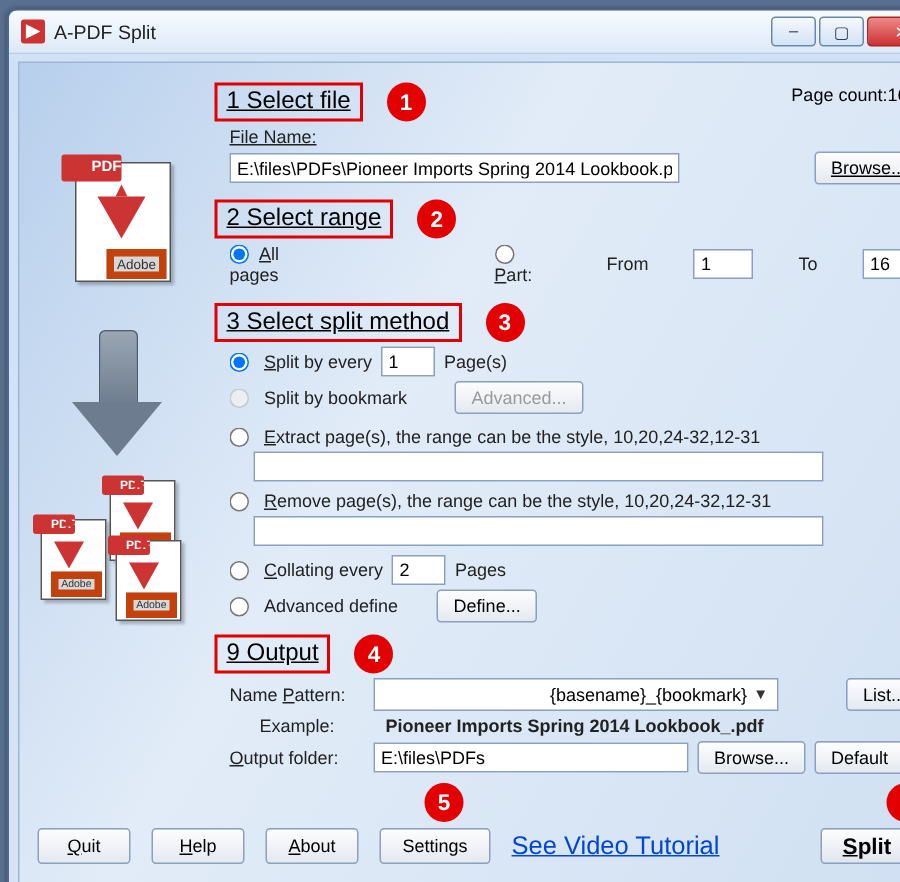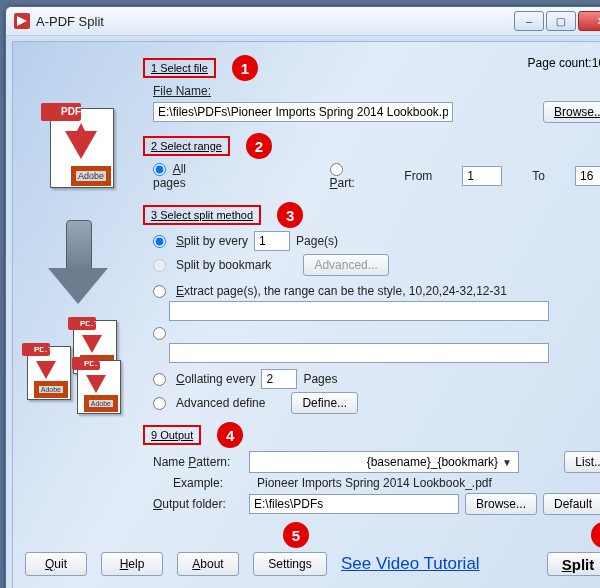--- a/index.html
+++ b/index.html
@@ -104,21 +104,21 @@
   .multi-pdf { position:relative; width:110px; height:110px; margin-top:10px;}
   .multi-pdf .pdf-page{ width:42px; height:52px;}
   .multi-pdf .pdf-badge{ width:28px; height:13px; font-size:8px; line-height:13px; left:-6px; top:-4px;}
   .multi-pdf .tri{ left:8px; top:14px; border-left-width:10px; border-right-width:10px; border-top-width:18px;}
   .multi-pdf .adobe-label{font-size:7px;}
 
   .main {
     position:absolute; left:130px; top:10px; right:6px; bottom:54px;
   }
   .step-hdr {
-    display:inline-block; font-size:11px; color:#000;
+    display:inline-block; font-size:16px; color:#000;
     padding:2px 6px; text-decoration: underline;
   }
   .red-box { border:2px solid #e20000; }
   .step-num {
     display:inline-flex; width:26px; height:26px; border-radius:50%;
     background:#e20000; color:#fff; font-weight:bold; font-size:15px;
     align-items:center; justify-content:center;
     margin-left:10px; vertical-align:middle;
   }
   .lbl { font-size:12px; color:#222; }
@@ -260,20 +260,21 @@
       </div>
       <div class="row" style="margin-left:10px; margin-top:8px;">
         <input type="radio" class="radio" style="">
         <span class="lbl"><u>E</u>xtract page(s), the range can be the style, 10,20,24-32,12-31</span>
       </div>
       <div class="row" style="margin-left:26px;">
         <input class="input" style="width: 380px;" value="">
       </div>
       <div class="row" style="margin-left:10px; margin-top:6px;">
         <input type="radio" class="radio" style="">
+        <span class="lbl"><u>R</u>emove page(s), the range can be the style, 10,20,24-32,12-31</span>
       </div>
       <div class="row" style="margin-left:26px;">
         <input class="input" style="width: 380px;" value="">
       </div>
       <div class="row" style="margin-left:10px; margin-top:6px;">
         <input type="radio" class="radio" style="">
         <span class="lbl"><u>C</u>ollating every</span>
         <input class="input" style="width: 36px;" value="2">
         <span class="lbl">Pages</span>
       </div>
@@ -292,21 +293,21 @@
         <span class="lbl" style="width:90px;">Name <u>P</u>attern:</span>
         <div class="combo" style="width:260px;justify-content:flex-end;">
           <span>{basename}_{bookmark}</span>
           <span class="chev">▼</span>
         </div>
         <span style="flex:1"></span>
         <button class="btn" style="min-width:50px;">List...</button>
       </div>
       <div class="row" style="margin-left:10px;">
         <span class="lbl" style="width:90px; text-align:center; padding-right:8px;">Example:</span>
-        <span class="lbl" style="font-weight:normal;">Pioneer Imports Spring 2014 Lookbook_.pdf</span>
+        <span class="lbl" style="font-weight:bold;">Pioneer Imports Spring 2014 Lookbook_.pdf</span>
       </div>
       <div class="row" style="margin-left:10px;">
         <span class="lbl" style="width:90px;"><u>O</u>utput folder:</span>
         <input class="input" style="width: 210px;" value="E:\files\PDFs">
         <button class="btn">Browse...</button>
         <button class="btn">Default</button>
       </div>
     </div>
 
     <div class="bottom-bar">

